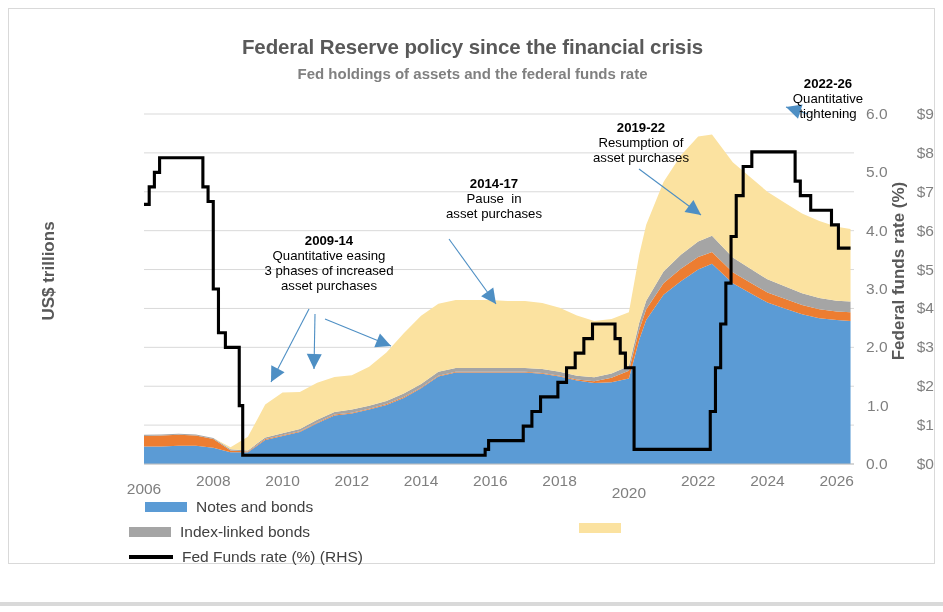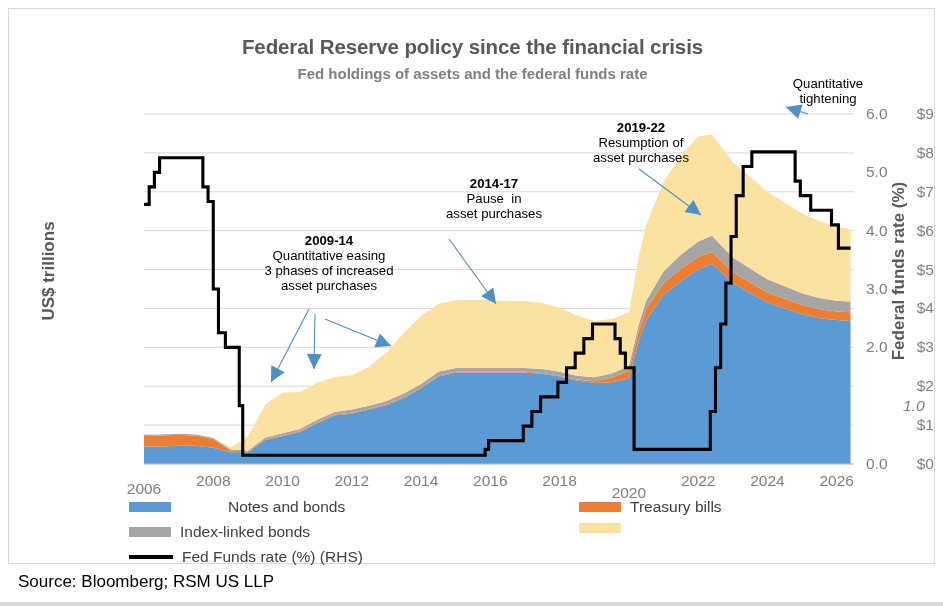--- a/index.html
+++ b/index.html
@@ -180,21 +180,21 @@
         <div class="ytick-left" style="top: 338.333px; width: 125px;">$3</div>
         <div class="ytick-left" style="top: 299.444px; width: 125px;">$4</div>
         <div class="ytick-left" style="top: 260.556px; width: 125px;">$5</div>
         <div class="ytick-left" style="top: 221.667px; width: 125px;">$6</div>
         <div class="ytick-left" style="top: 182.778px; width: 125px;">$7</div>
         <div class="ytick-left" style="top: 143.889px; width: 125px;">$8</div>
         <div class="ytick-left" style="top: 105px; width: 125px;">$9</div>
       </div>
     <div id="ytr">
         <div class="ytick-right" style="top: 455px; left: 857px;">0.0</div>
-        <div class="ytick-right" style="top: 396.667px; left: 894px; font-style: italic;">1.0</div>
+        <div class="ytick-right" style="top: 396.667px; left: 858px;">1.0</div>
         <div class="ytick-right" style="top: 338.333px; left: 857px;">2.0</div>
         <div class="ytick-right" style="top: 280px; left: 857px;">3.0</div>
         <div class="ytick-right" style="top: 221.667px; left: 857px;">4.0</div>
         <div class="ytick-right" style="top: 163.333px; left: 857px;">5.0</div>
         <div class="ytick-right" style="top: 105px; left: 857px;">6.0</div>
       </div>
     <div id="xt">
         <div class="xtick" style="left: 135px; top: 463px; margin-top: 8px;">2006</div>
         <div class="xtick" style="left: 204.268px; top: 463px;">2008</div>
         <div class="xtick" style="left: 273.537px; top: 463px;">2010</div>
@@ -248,43 +248,38 @@
         <g>
           <line x1="799" y1="105" x2="777" y2="98" stroke="#4E8FC4" stroke-width="1.1"></line>
           <polygon points="777,98 793.5679141297761,95.40111150905474 789.0198592706219,109.69499820925367" fill="#4E8FC4"></polygon>
         </g>
       </svg>
 
     <div id="anns">
         <div class="annotation" style="left: 222px; top: 225px; width: 196px;"><span class="ann-head">2009-14</span><span class="ann-line">Quantitative easing</span><span class="ann-line">3 phases of increased</span><span class="ann-line">asset purchases</span></div>
         <div class="annotation" style="left: 390px; top: 168px; width: 190px;"><span class="ann-head">2014-17</span><span class="ann-line">Pause  in</span><span class="ann-line">asset purchases</span></div>
         <div class="annotation" style="left: 537px; top: 112px; width: 190px;"><span class="ann-head">2019-22</span><span class="ann-line">Resumption of</span><span class="ann-line">asset purchases</span></div>
-        <div class="annotation" style="left: 724px; top: 68px; width: 190px;"><span class="ann-line">Quantitative</span><span class="ann-line">tightening</span></div>
+        <div class="annotation" style="left: 724px; top: 68px; width: 190px;"><span class="ann-head">2022-26</span><span class="ann-line">Quantitative</span><span class="ann-line">tightening</span></div>
       </div>
 
     <div class="legend" id="legend">
-        <div class="legend-item" style="left: 0px; top: 0px; gap: 48px;">
+        <div class="legend-item" style="left: 16px; top: 0px;">
           <span class="swatch" style="background: rgb(91, 155, 213);"></span>
           <span>Notes and bonds</span>
-        </div>
-        <div class="legend-item" style="left: 450px; top: 0px;">
-          <span class="swatch" style="background: rgb(237, 125, 49);"></span>
-          <span>Treasury bills</span>
         </div>
         <div class="legend-item" style="left: 0px; top: 25px;">
           <span class="swatch" style="background: rgb(165, 165, 165);"></span>
           <span>Index-linked bonds</span>
         </div>
         <div class="legend-item" style="left: 450px; top: 25px;">
           <span class="swatch" style="background: rgb(251, 226, 160);"></span>
         </div>
         <div class="legend-item" style="left: 0px; top: 50px;">
           <span class="swatch-line" style="background: rgb(0, 0, 0);"></span>
           <span>Fed Funds rate (%) (RHS)</span>
         </div>
       </div>
 
   </div>
 
-  <div class="source">Source: Bloomberg; RSM US LLP</div>
   <div class="source-rule"></div>
 
 </div>
 
 </body></html>

